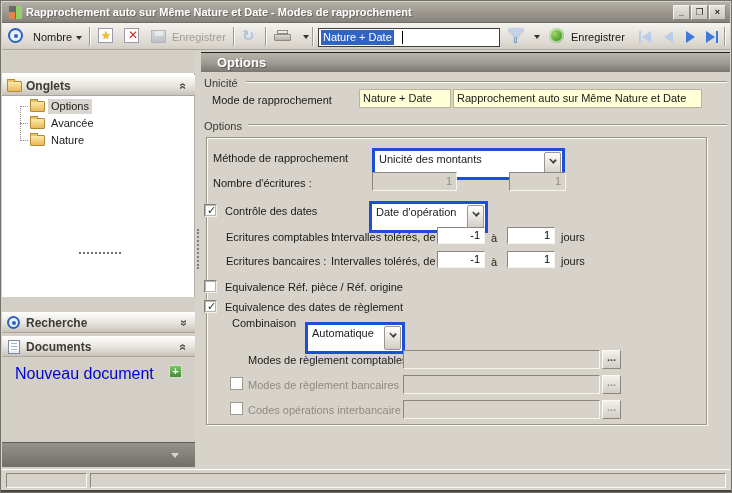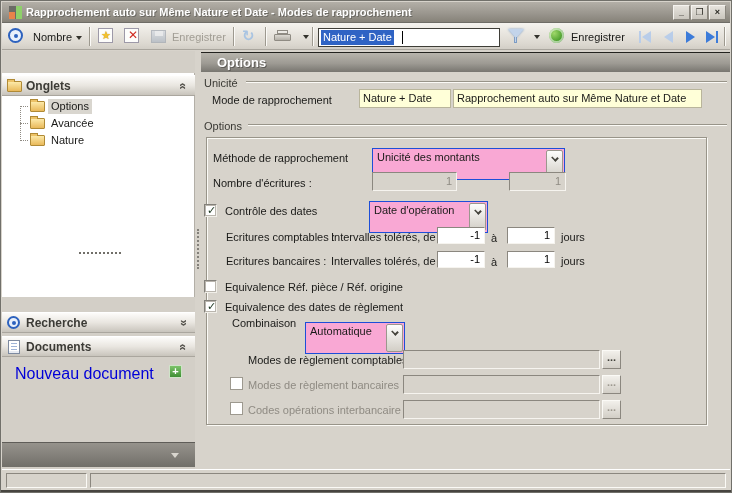--- a/index.html
+++ b/index.html
@@ -97,21 +97,21 @@
 
   
   .gb-label { position:absolute; color:#3a3934; white-space:nowrap; }
   .etch { position:absolute; height:2px; border-top:1px solid #989489; border-bottom:1px solid #fbfaf6; }
   #opt-box { position:absolute; left:205px; top:136px; width:501px; height:288px;
     border:1px solid #989489; box-shadow:1px 1px 0 #fbfaf6, inset 1px 1px 0 #fbfaf6; }
   .ylw { position:absolute; background:#ffffd8; border:1px solid #b9b59b; height:19px; padding:2px 3px 0 3px; white-space:nowrap; overflow:hidden; }
   .field { position:absolute; border:1px solid; border-color:#8b877f #f6f4ef #f6f4ef #8b877f; }
   .field.gray { background:#d7d3cb; color:#8f8b83; text-align:right; padding:2px 4px 0 0; }
   .field.white { background:#fff; color:#000; text-align:right; padding:1px 4px 0 0; }
-  .combo { position:absolute; background:#f9a8d4; border:1px solid #1d4ed8; height:32px; }
+  .combo { position:absolute; background:#ffffff; border:3px solid #1d4ed8; height:32px; }
   .combo .val { position:absolute; left:4px; top:2px; white-space:nowrap; }
   .combo .cbtn { position:absolute; right:1px; top:1px; bottom:1px; width:17px; border-radius:2px;
     background:linear-gradient(#fdfdfc,#d2cec6); border:1px solid #9b978d; }
   .combo .cbtn b { position:absolute; left:4.5px; top:4px; width:6px; height:6px;
     border-right:2px solid #44433c; border-bottom:2px solid #44433c; transform:rotate(45deg) scale(1,.8); }
   .cb { position:absolute; width:13px; height:13px; background:#fff; border:1px solid;
     border-color:#83807a #f1efe9 #f1efe9 #83807a; box-shadow: inset 0 0 0 1px #b9b5ad; }
   .cb .mark { position:absolute; left:2px; top:-1px; font-size:11px; font-weight:bold; color:#21471f; color:#17331c; }
   .cb.disabled { box-shadow:none; border-color:#9d998f; }
   .ctl-label { position:absolute; white-space:nowrap; }

